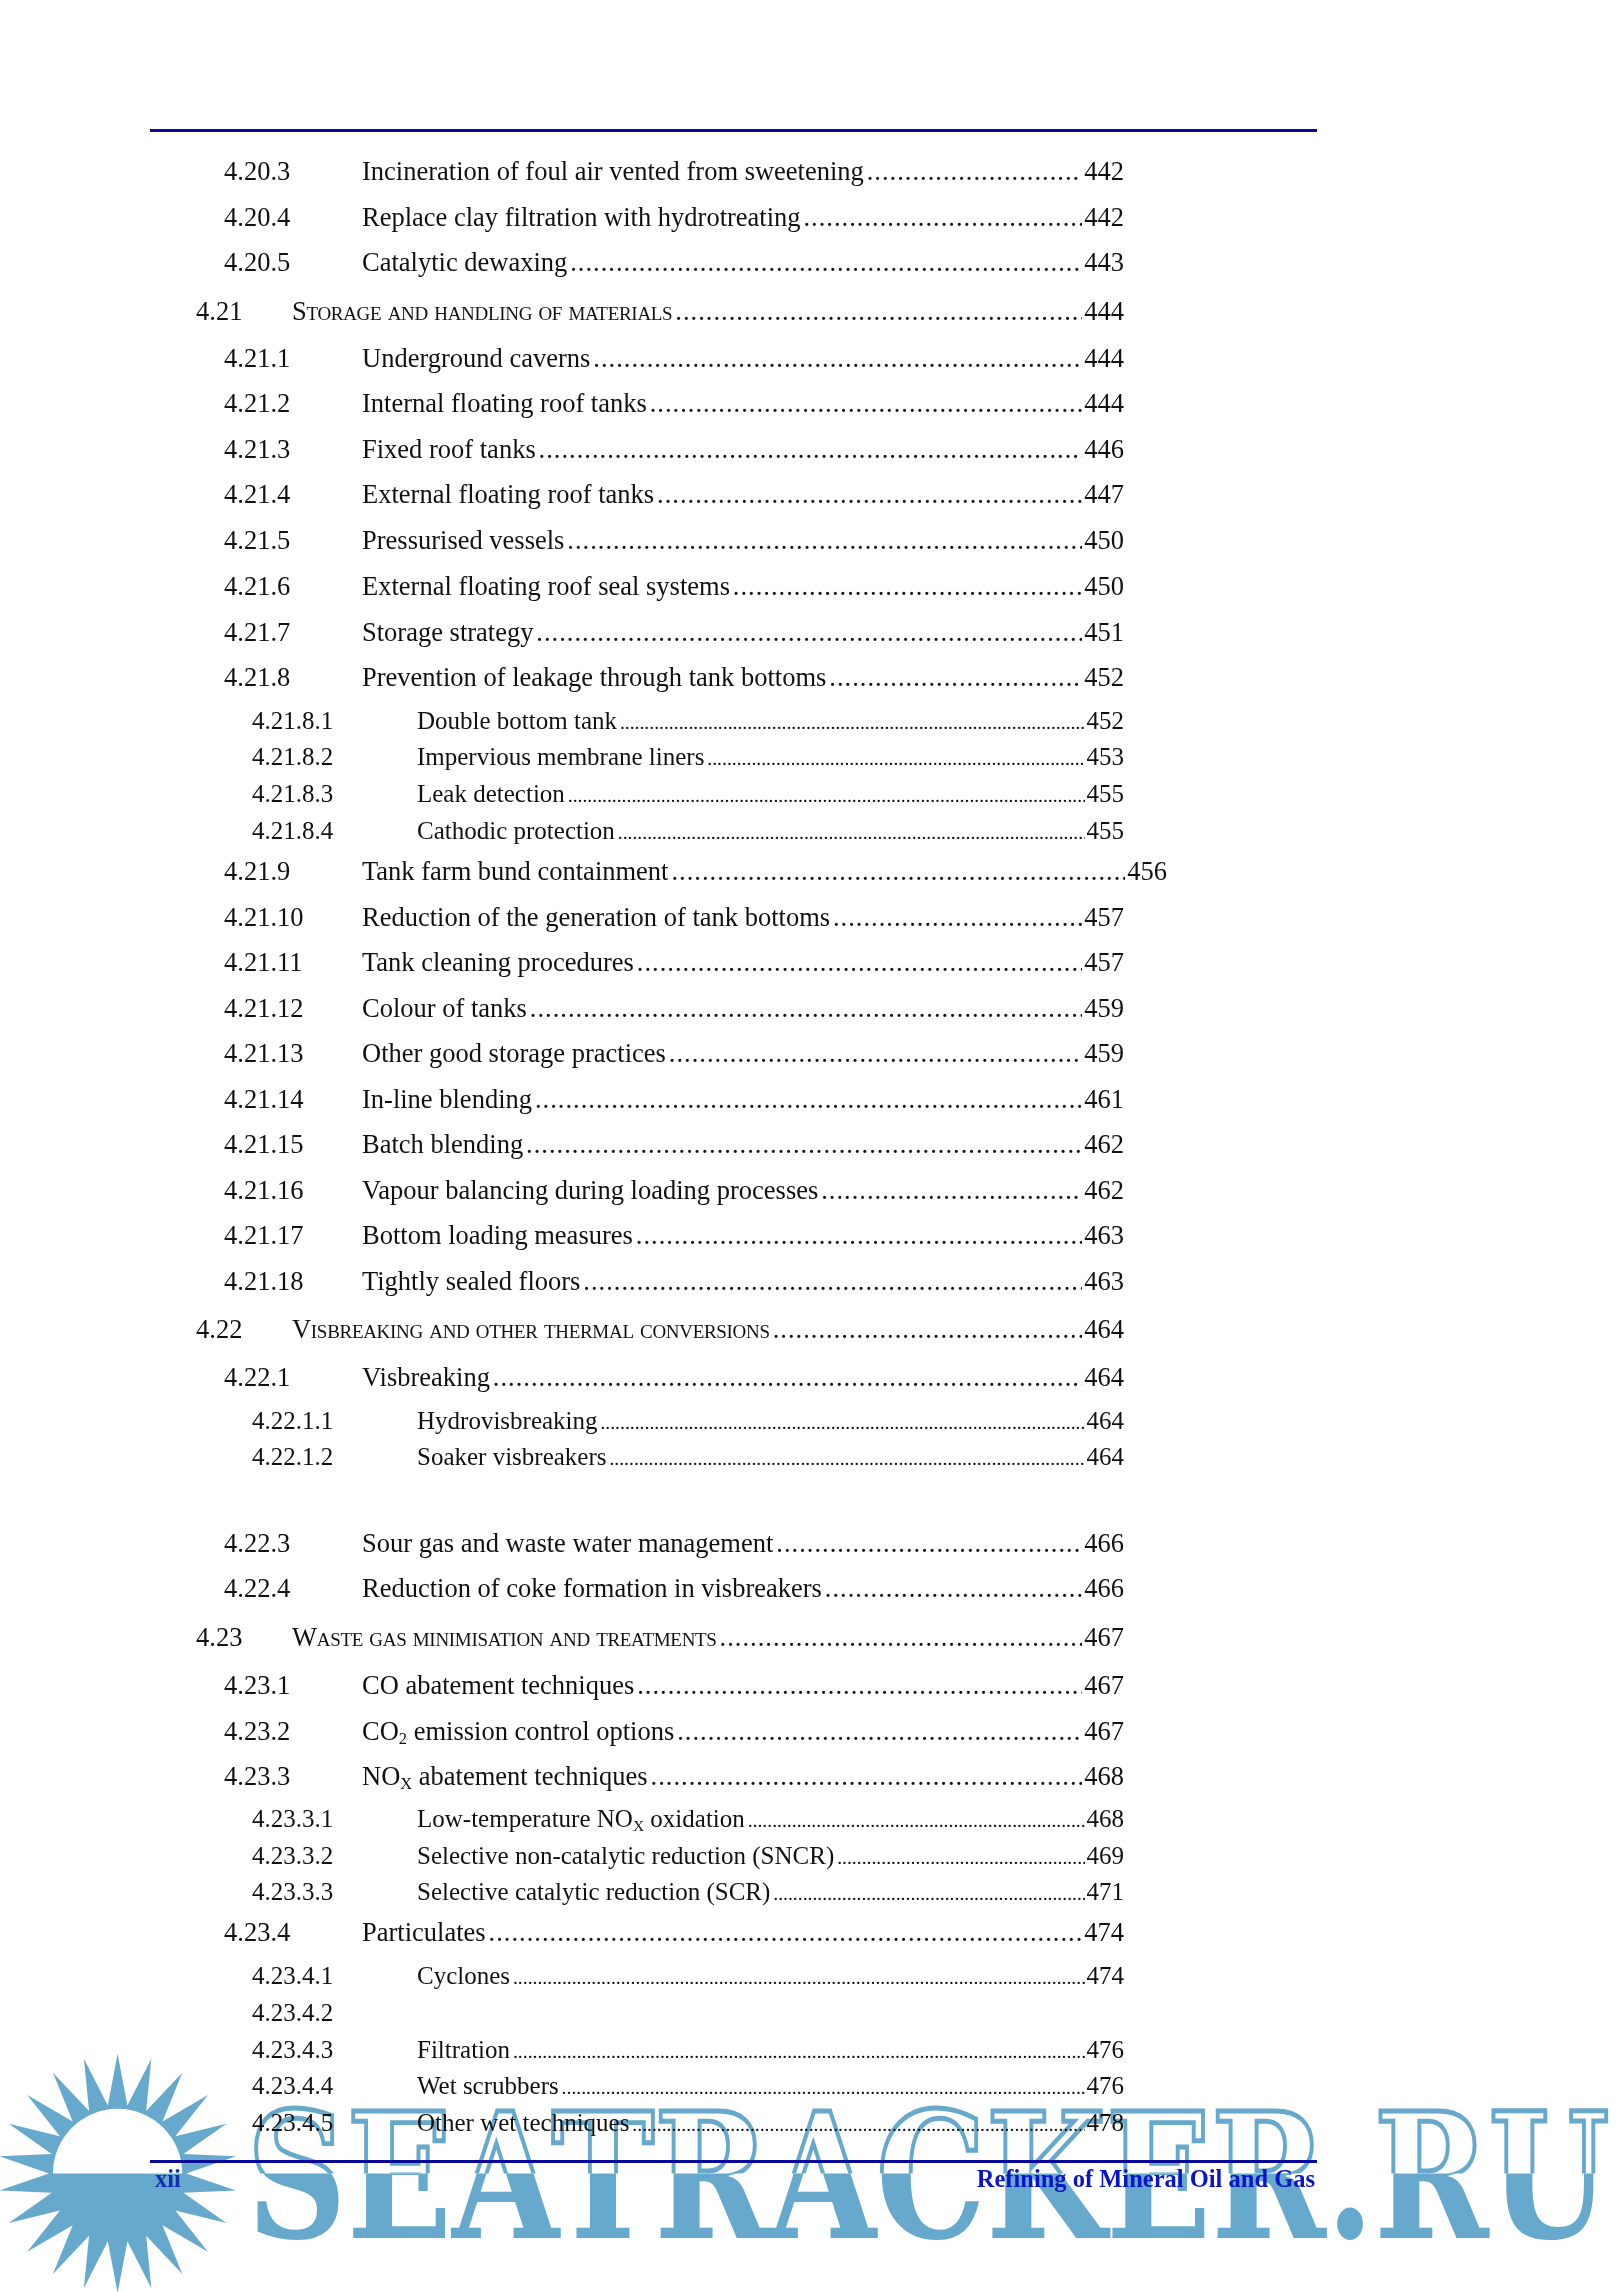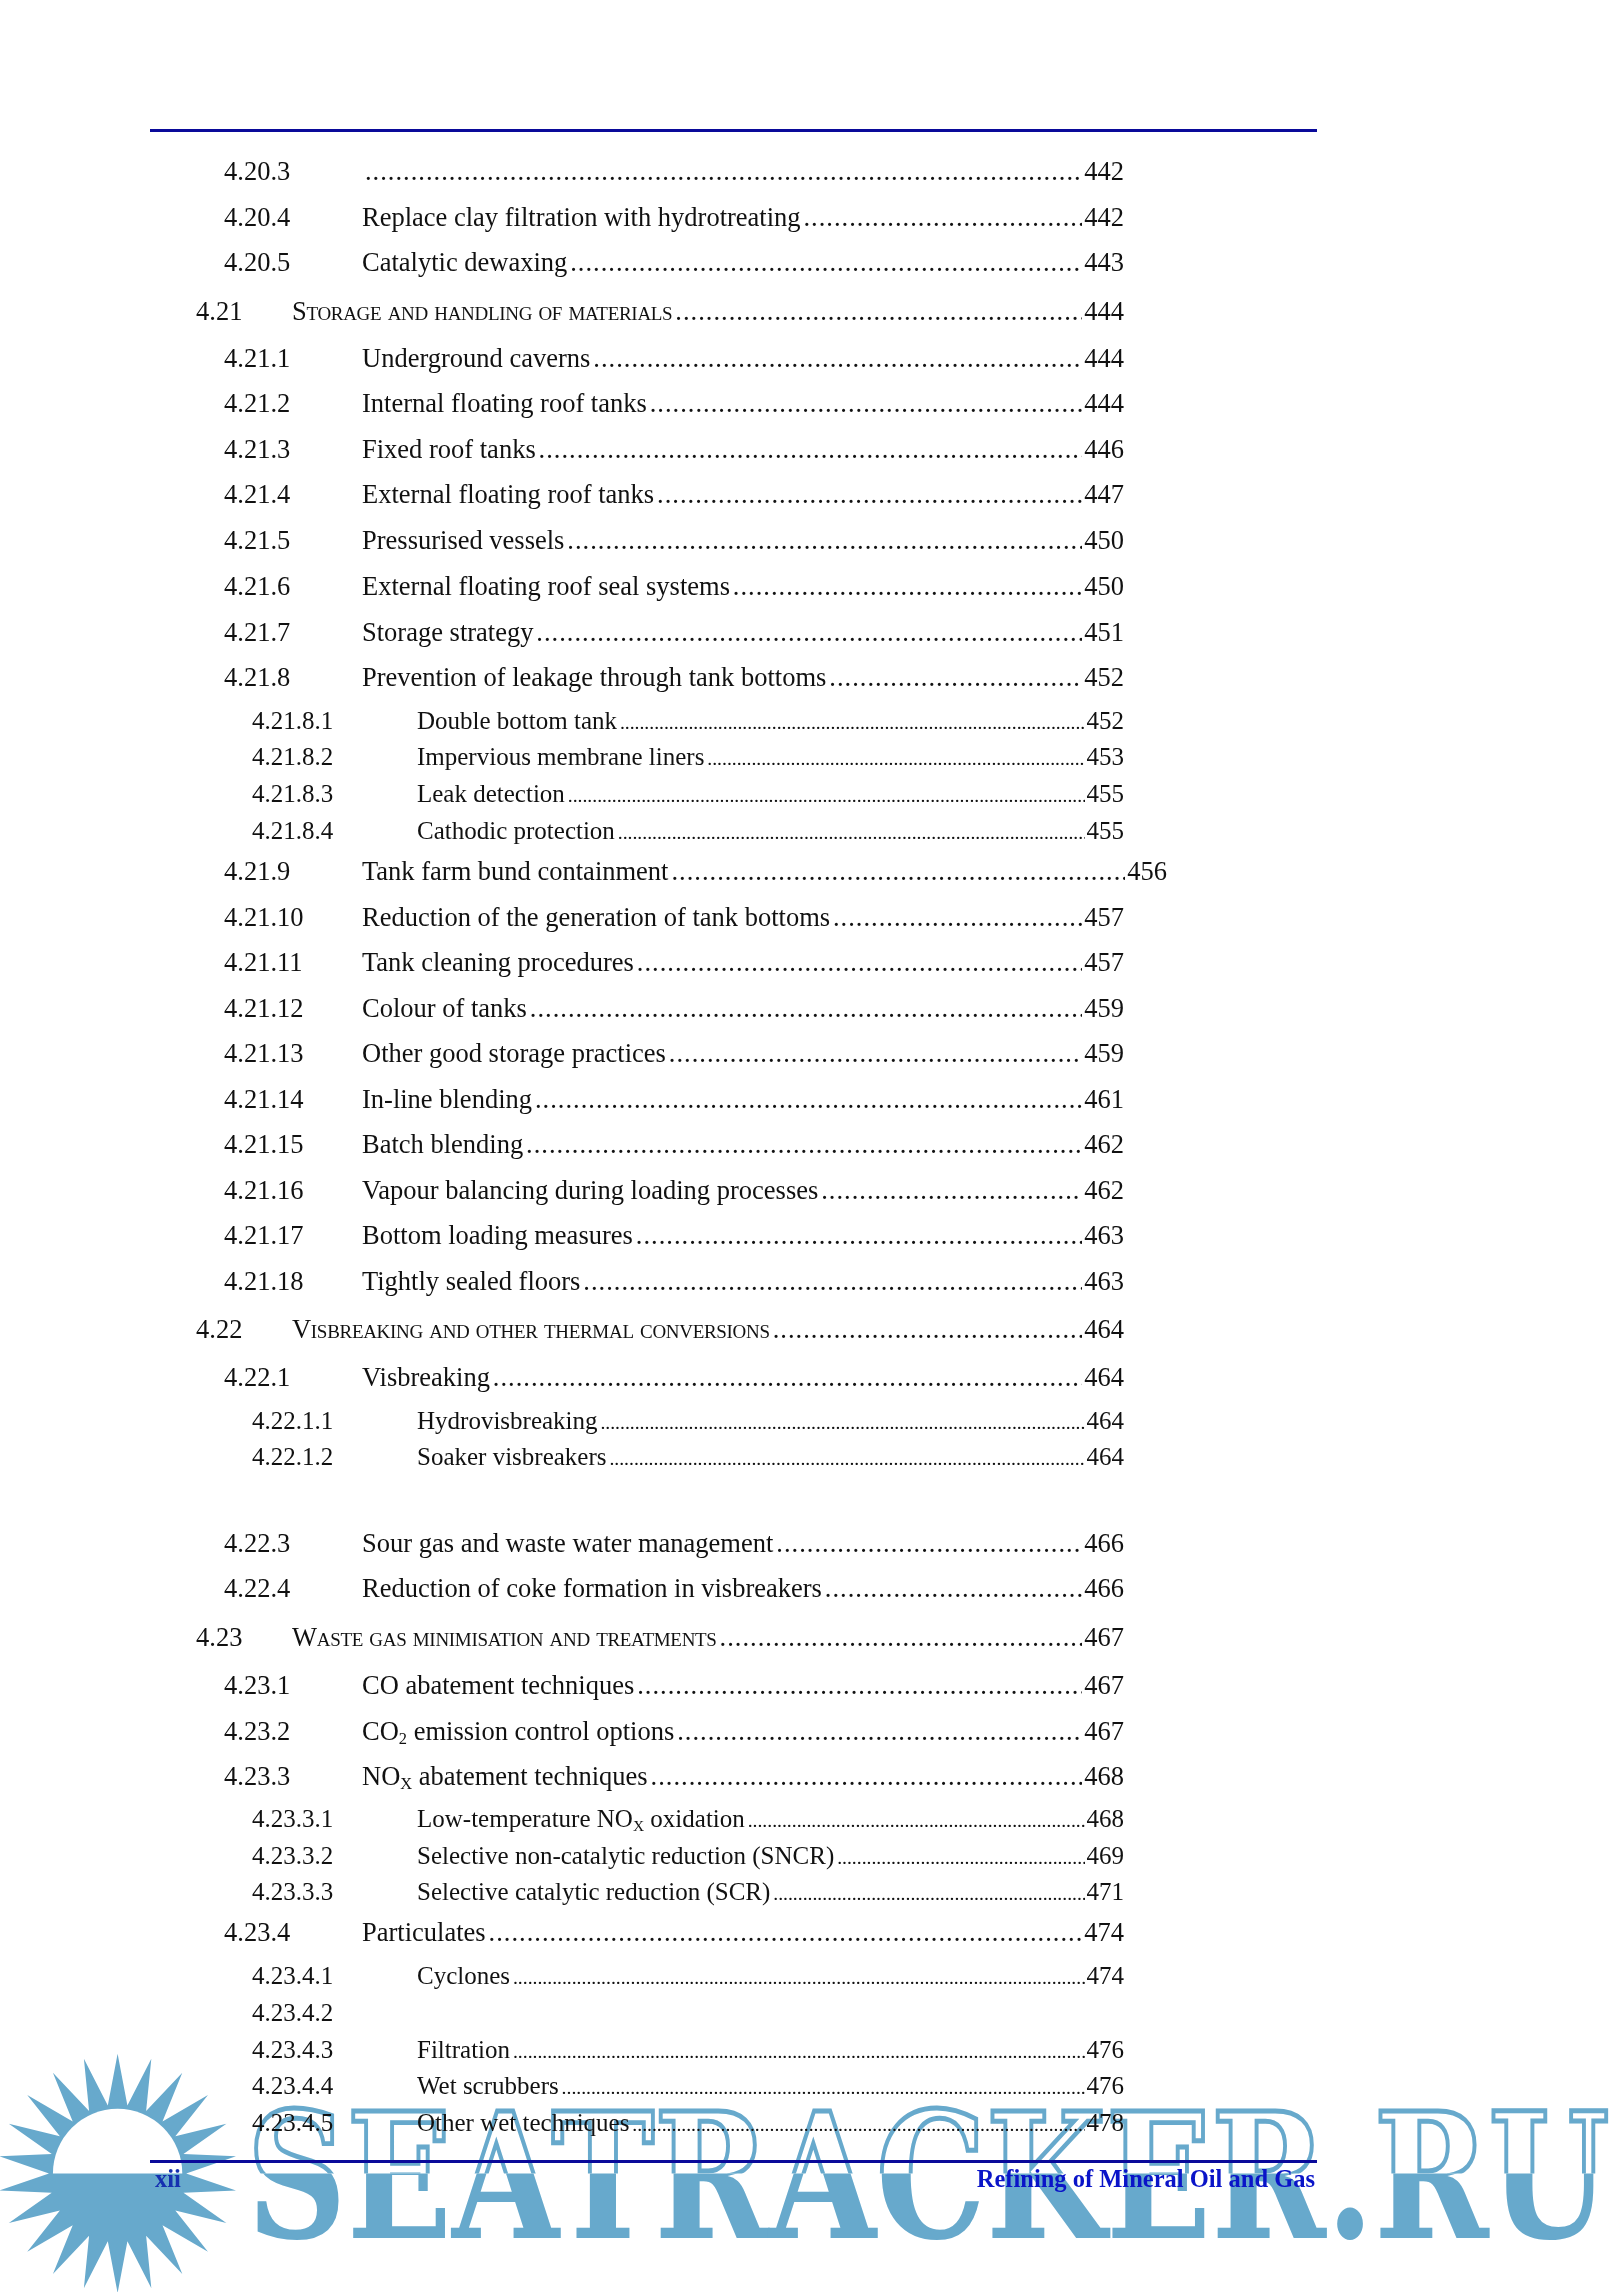--- a/index.html
+++ b/index.html
@@ -71,20 +71,21 @@
 </style>
 </head>
 <body>
 
 <div id="header-rule" class="rule"></div>
 
 <div id="toc">
     <div class="toc-row lvl2" style="top: 152px;">
       <span class="toc-num">4.20.3</span>
       <span class="toc-entry">
+        <span class="toc-title"><span>Incineration of foul air vented from sweetening</span></span>
         <span class="toc-dots"></span>
         <span class="toc-page">442</span>
       </span>
     </div>
     <div class="toc-row lvl2" style="top: 198px;">
       <span class="toc-num">4.20.4</span>
       <span class="toc-entry">
         <span class="toc-title"><span>Replace clay filtration with hydrotreating</span></span>
         <span class="toc-dots"></span>
         <span class="toc-page">442</span>

